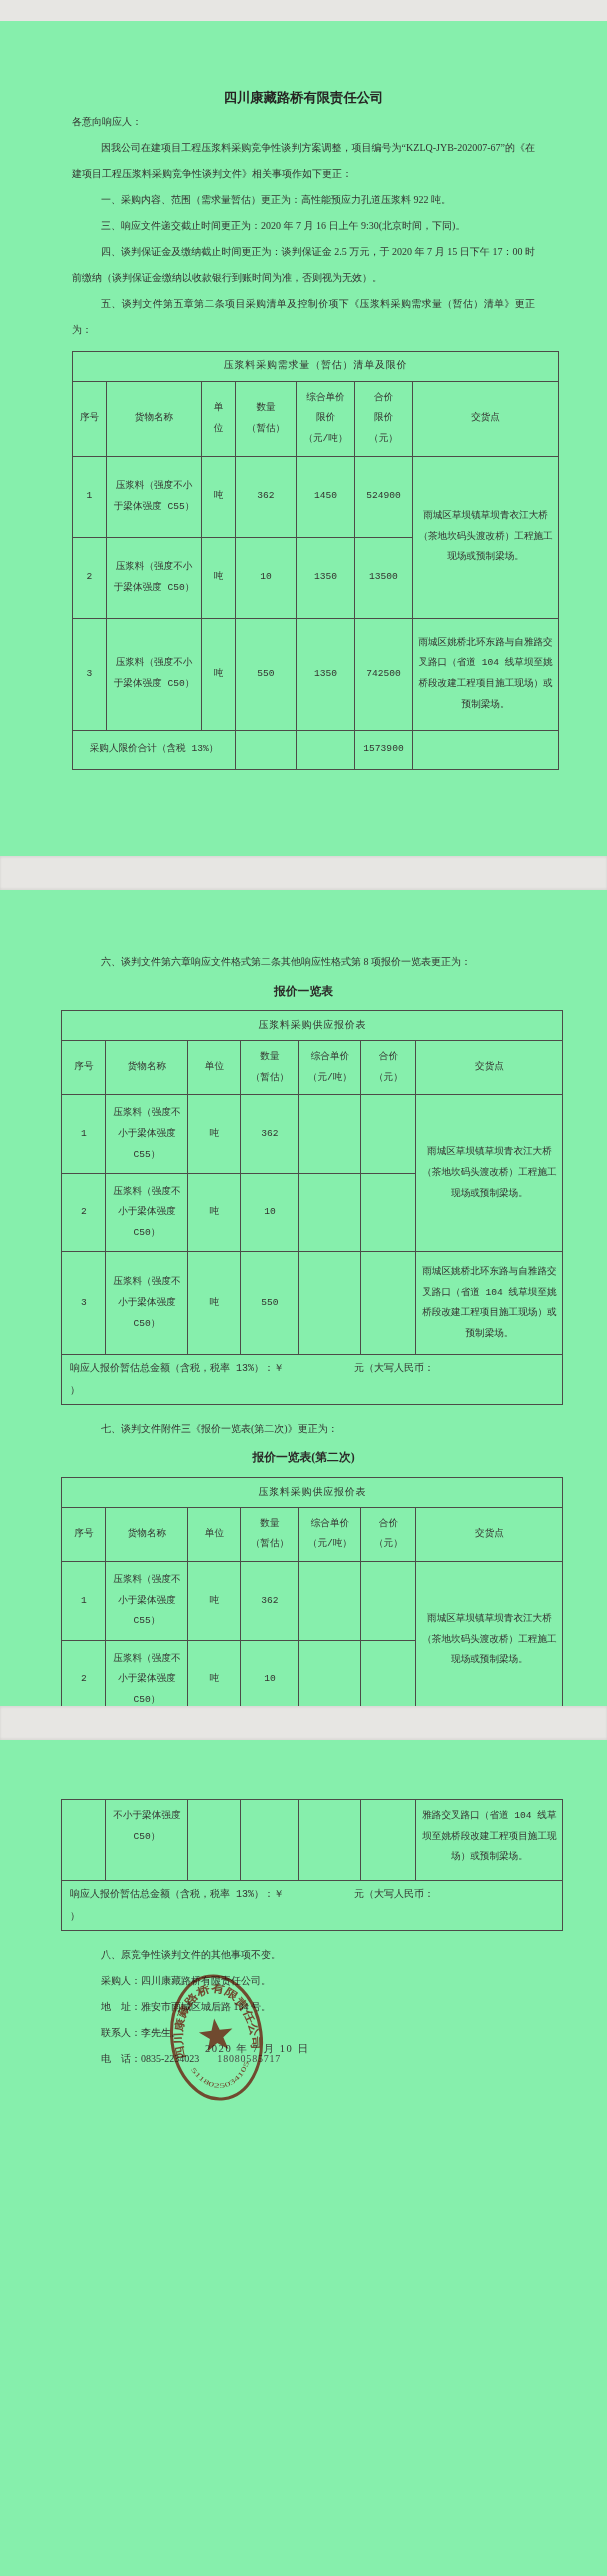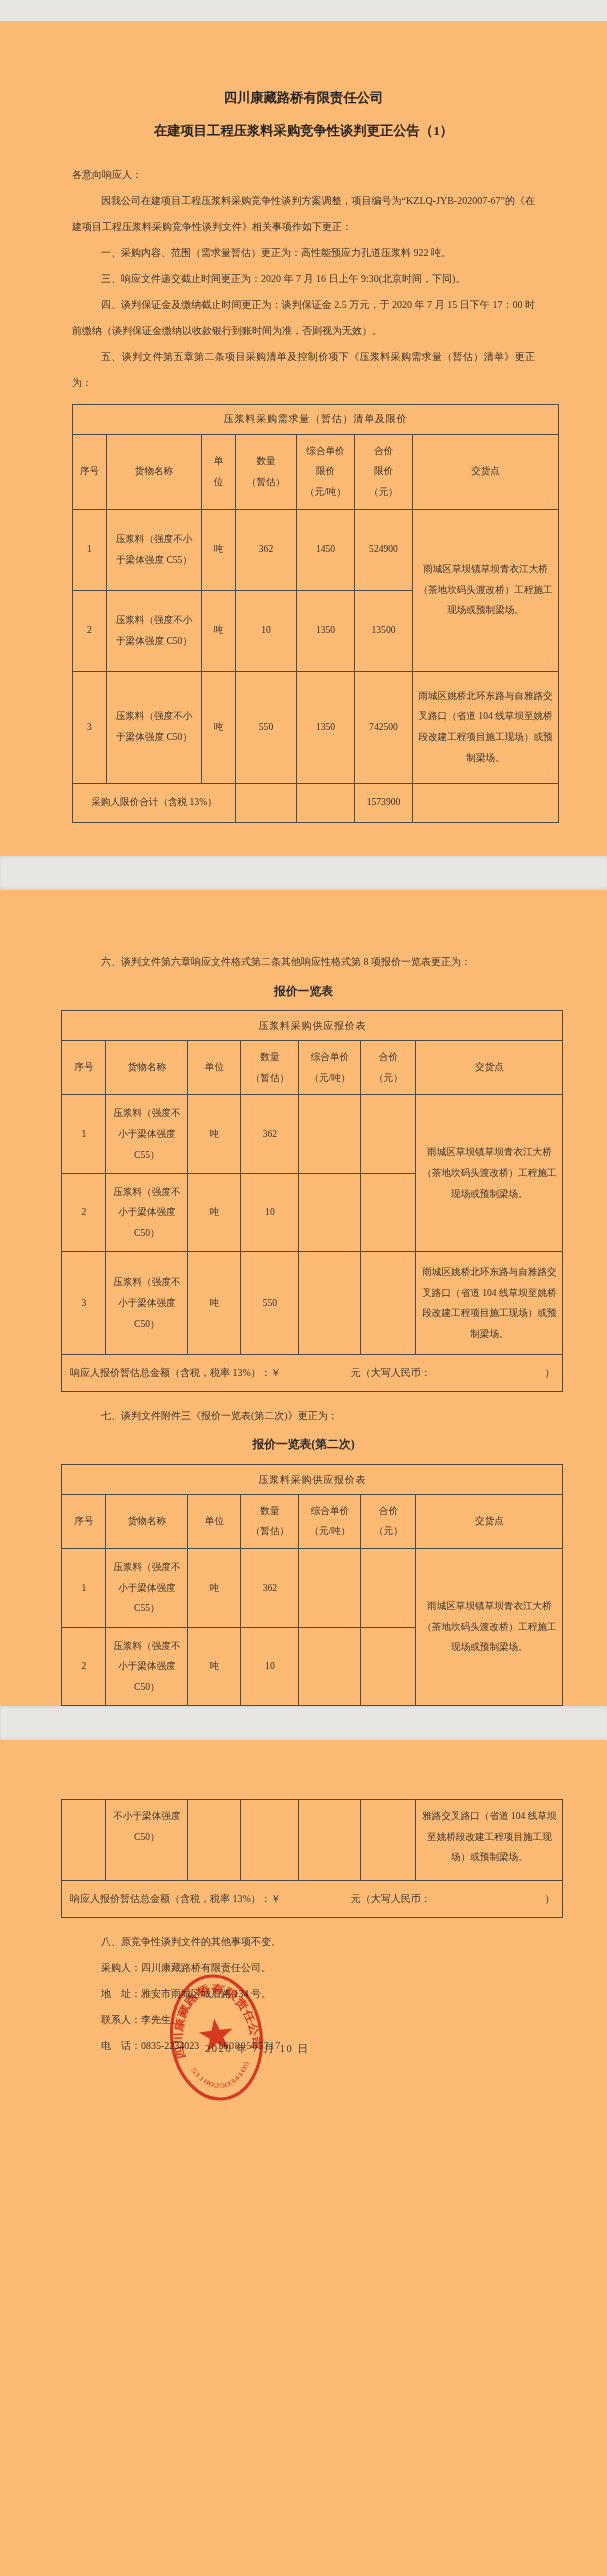--- a/index.html
+++ b/index.html
@@ -7,21 +7,21 @@
     width:607px;
     background:#e9e8e5;
     font-family:"Liberation Serif","DejaVu Serif",serif;
     color:#2e2d2b;
     -webkit-font-smoothing:antialiased;
   }
   .sheet-stack{width:607px;}
   .gap{height:34px;background:#e7e6e3;box-shadow:inset 0 1.5px 2.3px rgba(0,0,0,.06), inset 0 -1.5px 2.3px rgba(0,0,0,.06);}
   .gap-top{height:21px;background:#e7e6e3;}
   .page{
-    background:#fdba74;
+    background:#86efac;
     box-sizing:border-box;
     padding:0 72px;
     overflow:hidden;
     position:relative;
   }
   .page1{height:835px;padding-top:65px;}
   .page2{height:816px;padding-top:59px;}
   .page3{height:836px;padding-top:59px;}
 
   .doc-title{
@@ -32,21 +32,21 @@
   .para{
     font-size:10px;line-height:26px;margin:0;
     text-align:justify;color:#343330;
   }
   .indent{text-indent:29px;}
 
   
   table.t{
     border-collapse:collapse;table-layout:fixed;
     margin-top:7.6px;
-    font-size:9.6px;color:#343330;
+    font-size:9.6px;color:#343330;font-family:Liberation Mono, monospace;
   }
   table.t td{
     border:0.8px solid #4c4b48;
     padding:3px 5.3px;
     line-height:2.15;
     text-align:center;
     vertical-align:middle;
     overflow:hidden;
   }
   table.t1{width:486px;}
@@ -94,21 +94,20 @@
 </style>
 </head>
 <body>
 
 <div class="sheet-stack">
 
   <div class="gap-top"></div>
 
   <div class="page page1">
     <p class="doc-title">四川康藏路桥有限责任公司</p>
-    <p class="doc-title second">在建项目工程压浆料采购竞争性谈判更正公告（1）</p>
 
     <p class="para">各意向响应人：</p>
     <p class="para indent">因我公司在建项目工程压浆料采购竞争性谈判方案调整，项目编号为“KZLQ-JYB-202007-67”的《在建项目工程压浆料采购竞争性谈判文件》相关事项作如下更正：</p>
     <p class="para indent">一、采购内容、范围（需求量暂估）更正为：高性能预应力孔道压浆料 922 吨。</p>
     <p class="para indent">三、响应文件递交截止时间更正为：2020 年 7 月 16 日上午 9:30(北京时间，下同)。</p>
     <p class="para indent">四、谈判保证金及缴纳截止时间更正为：谈判保证金 2.5 万元，于 2020 年 7 月 15 日下午 17：00 时前缴纳（谈判保证金缴纳以收款银行到账时间为准，否则视为无效）。</p>
     <p class="para indent">五、谈判文件第五章第二条项目采购清单及控制价项下《压浆料采购需求量（暂估）清单》更正为：</p>
 
     <table class="t t1">
       <colgroup>

